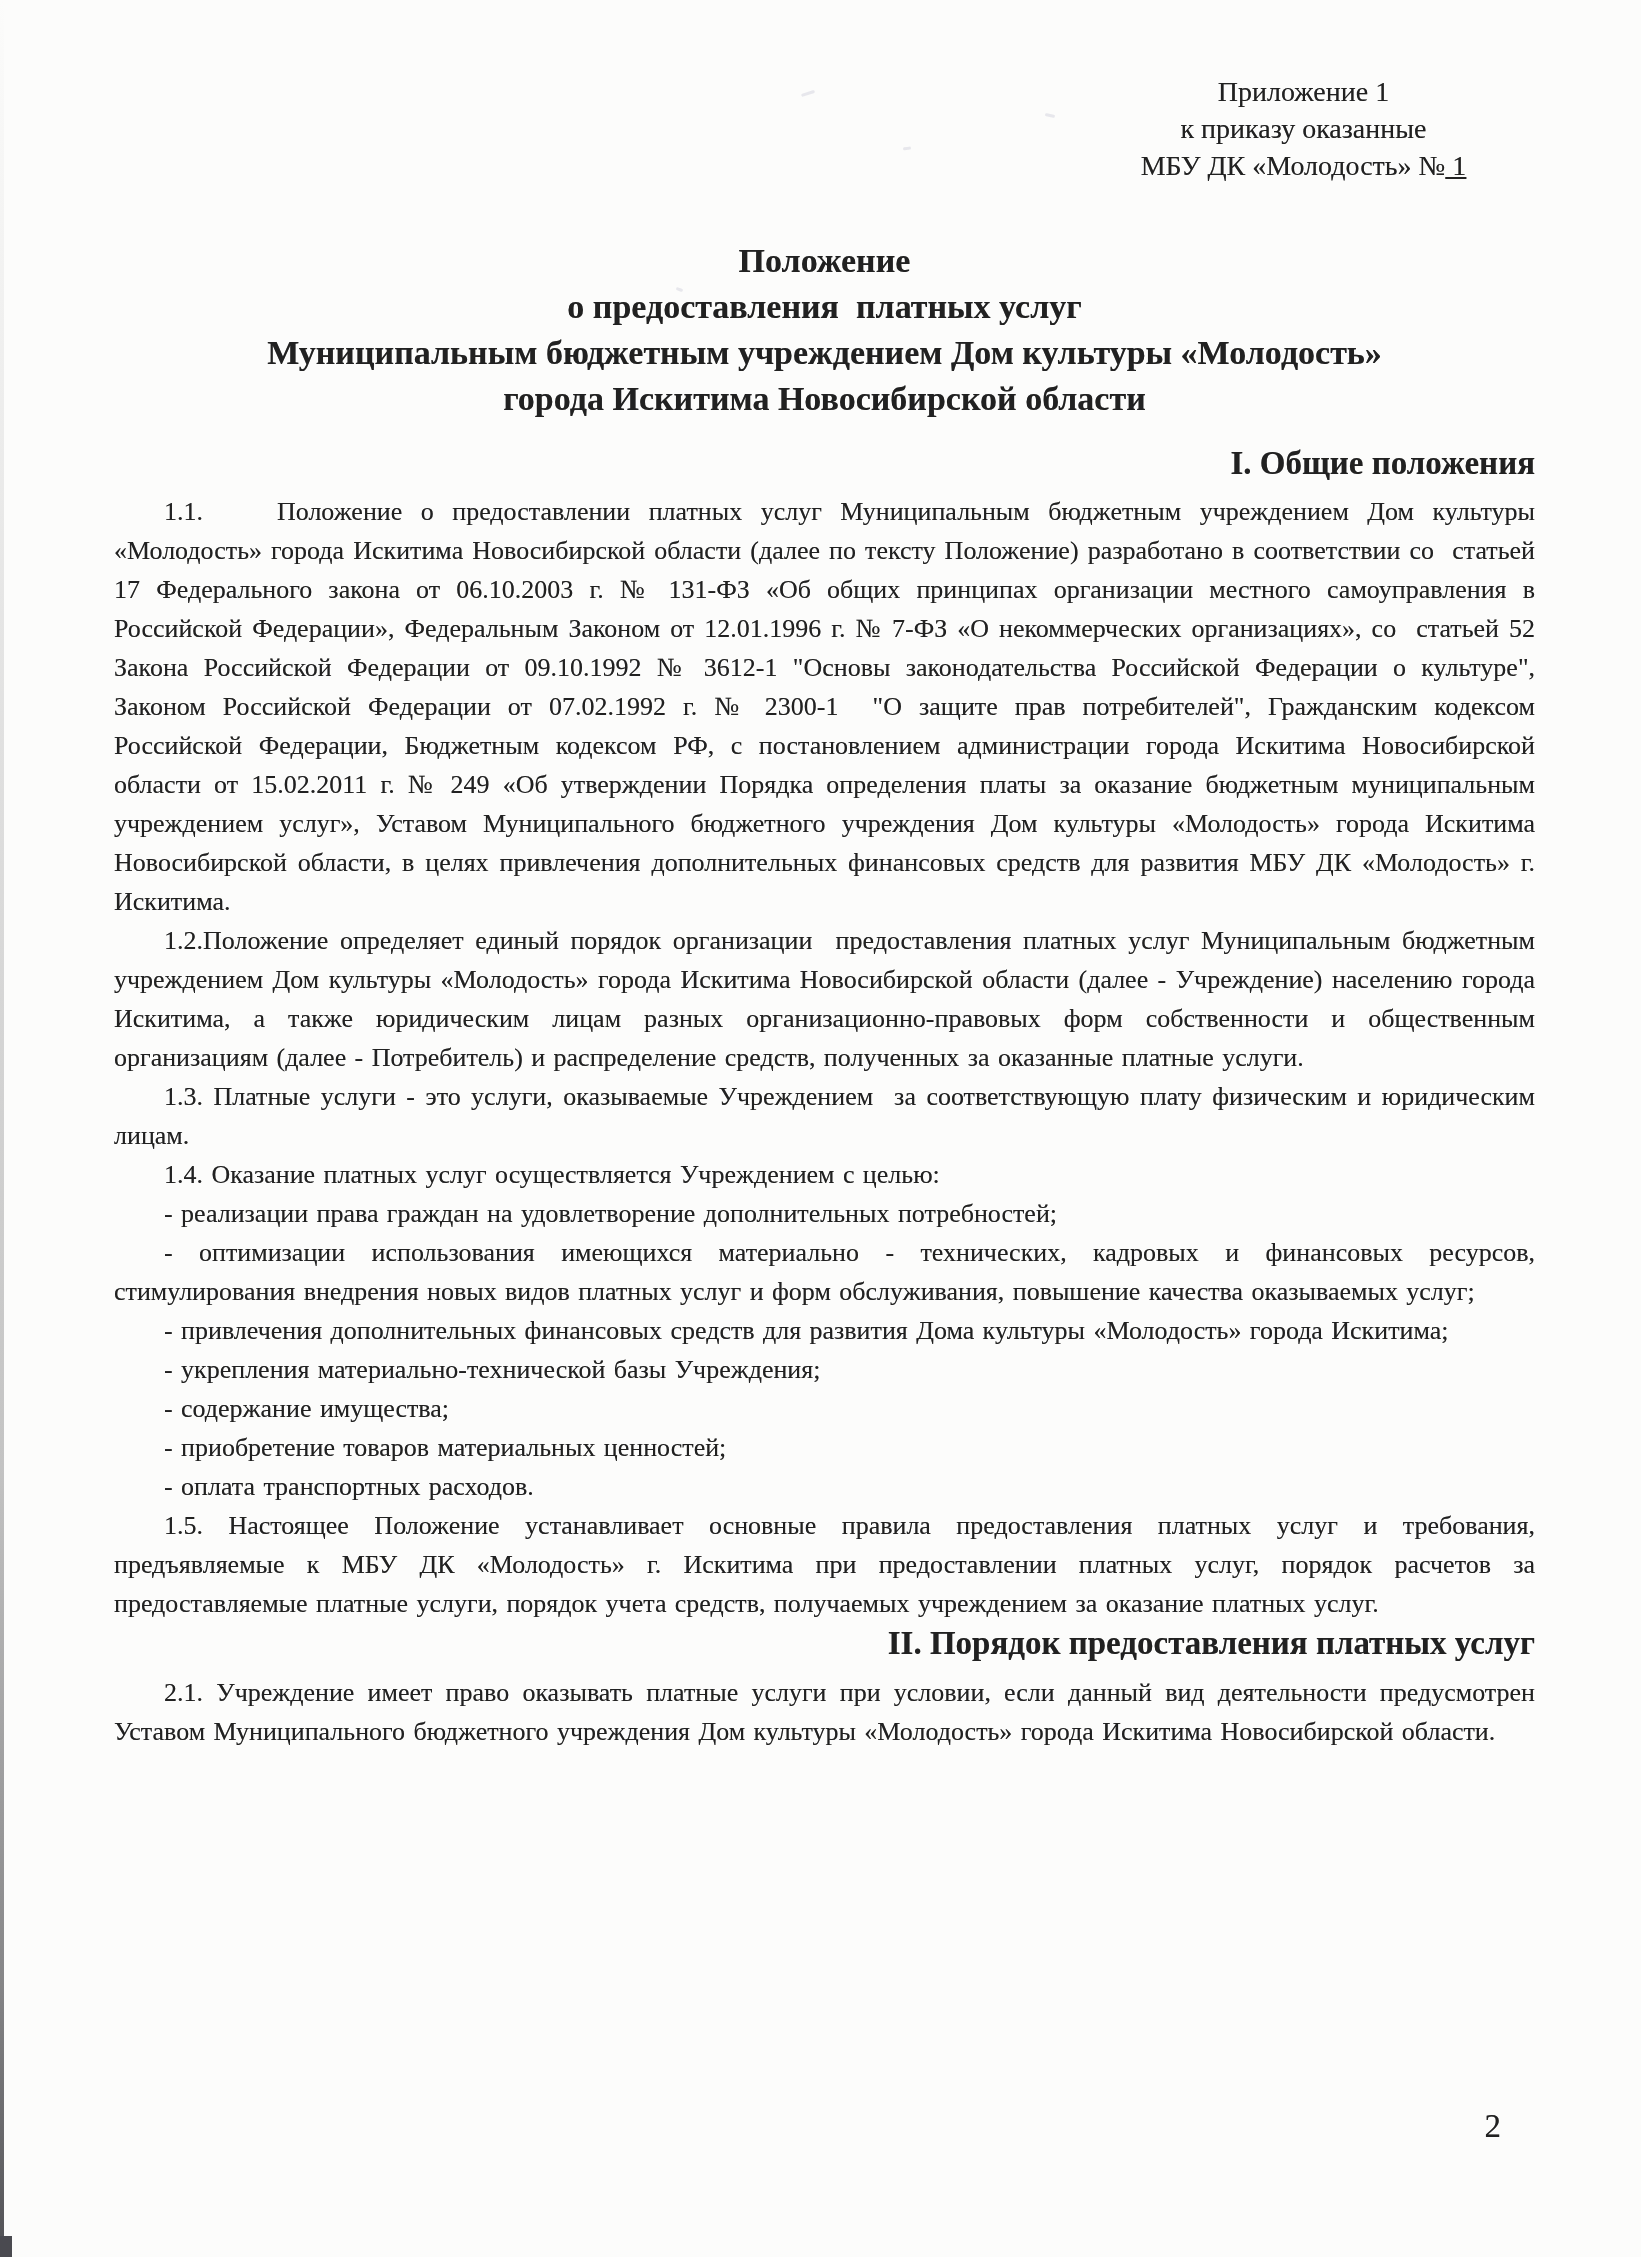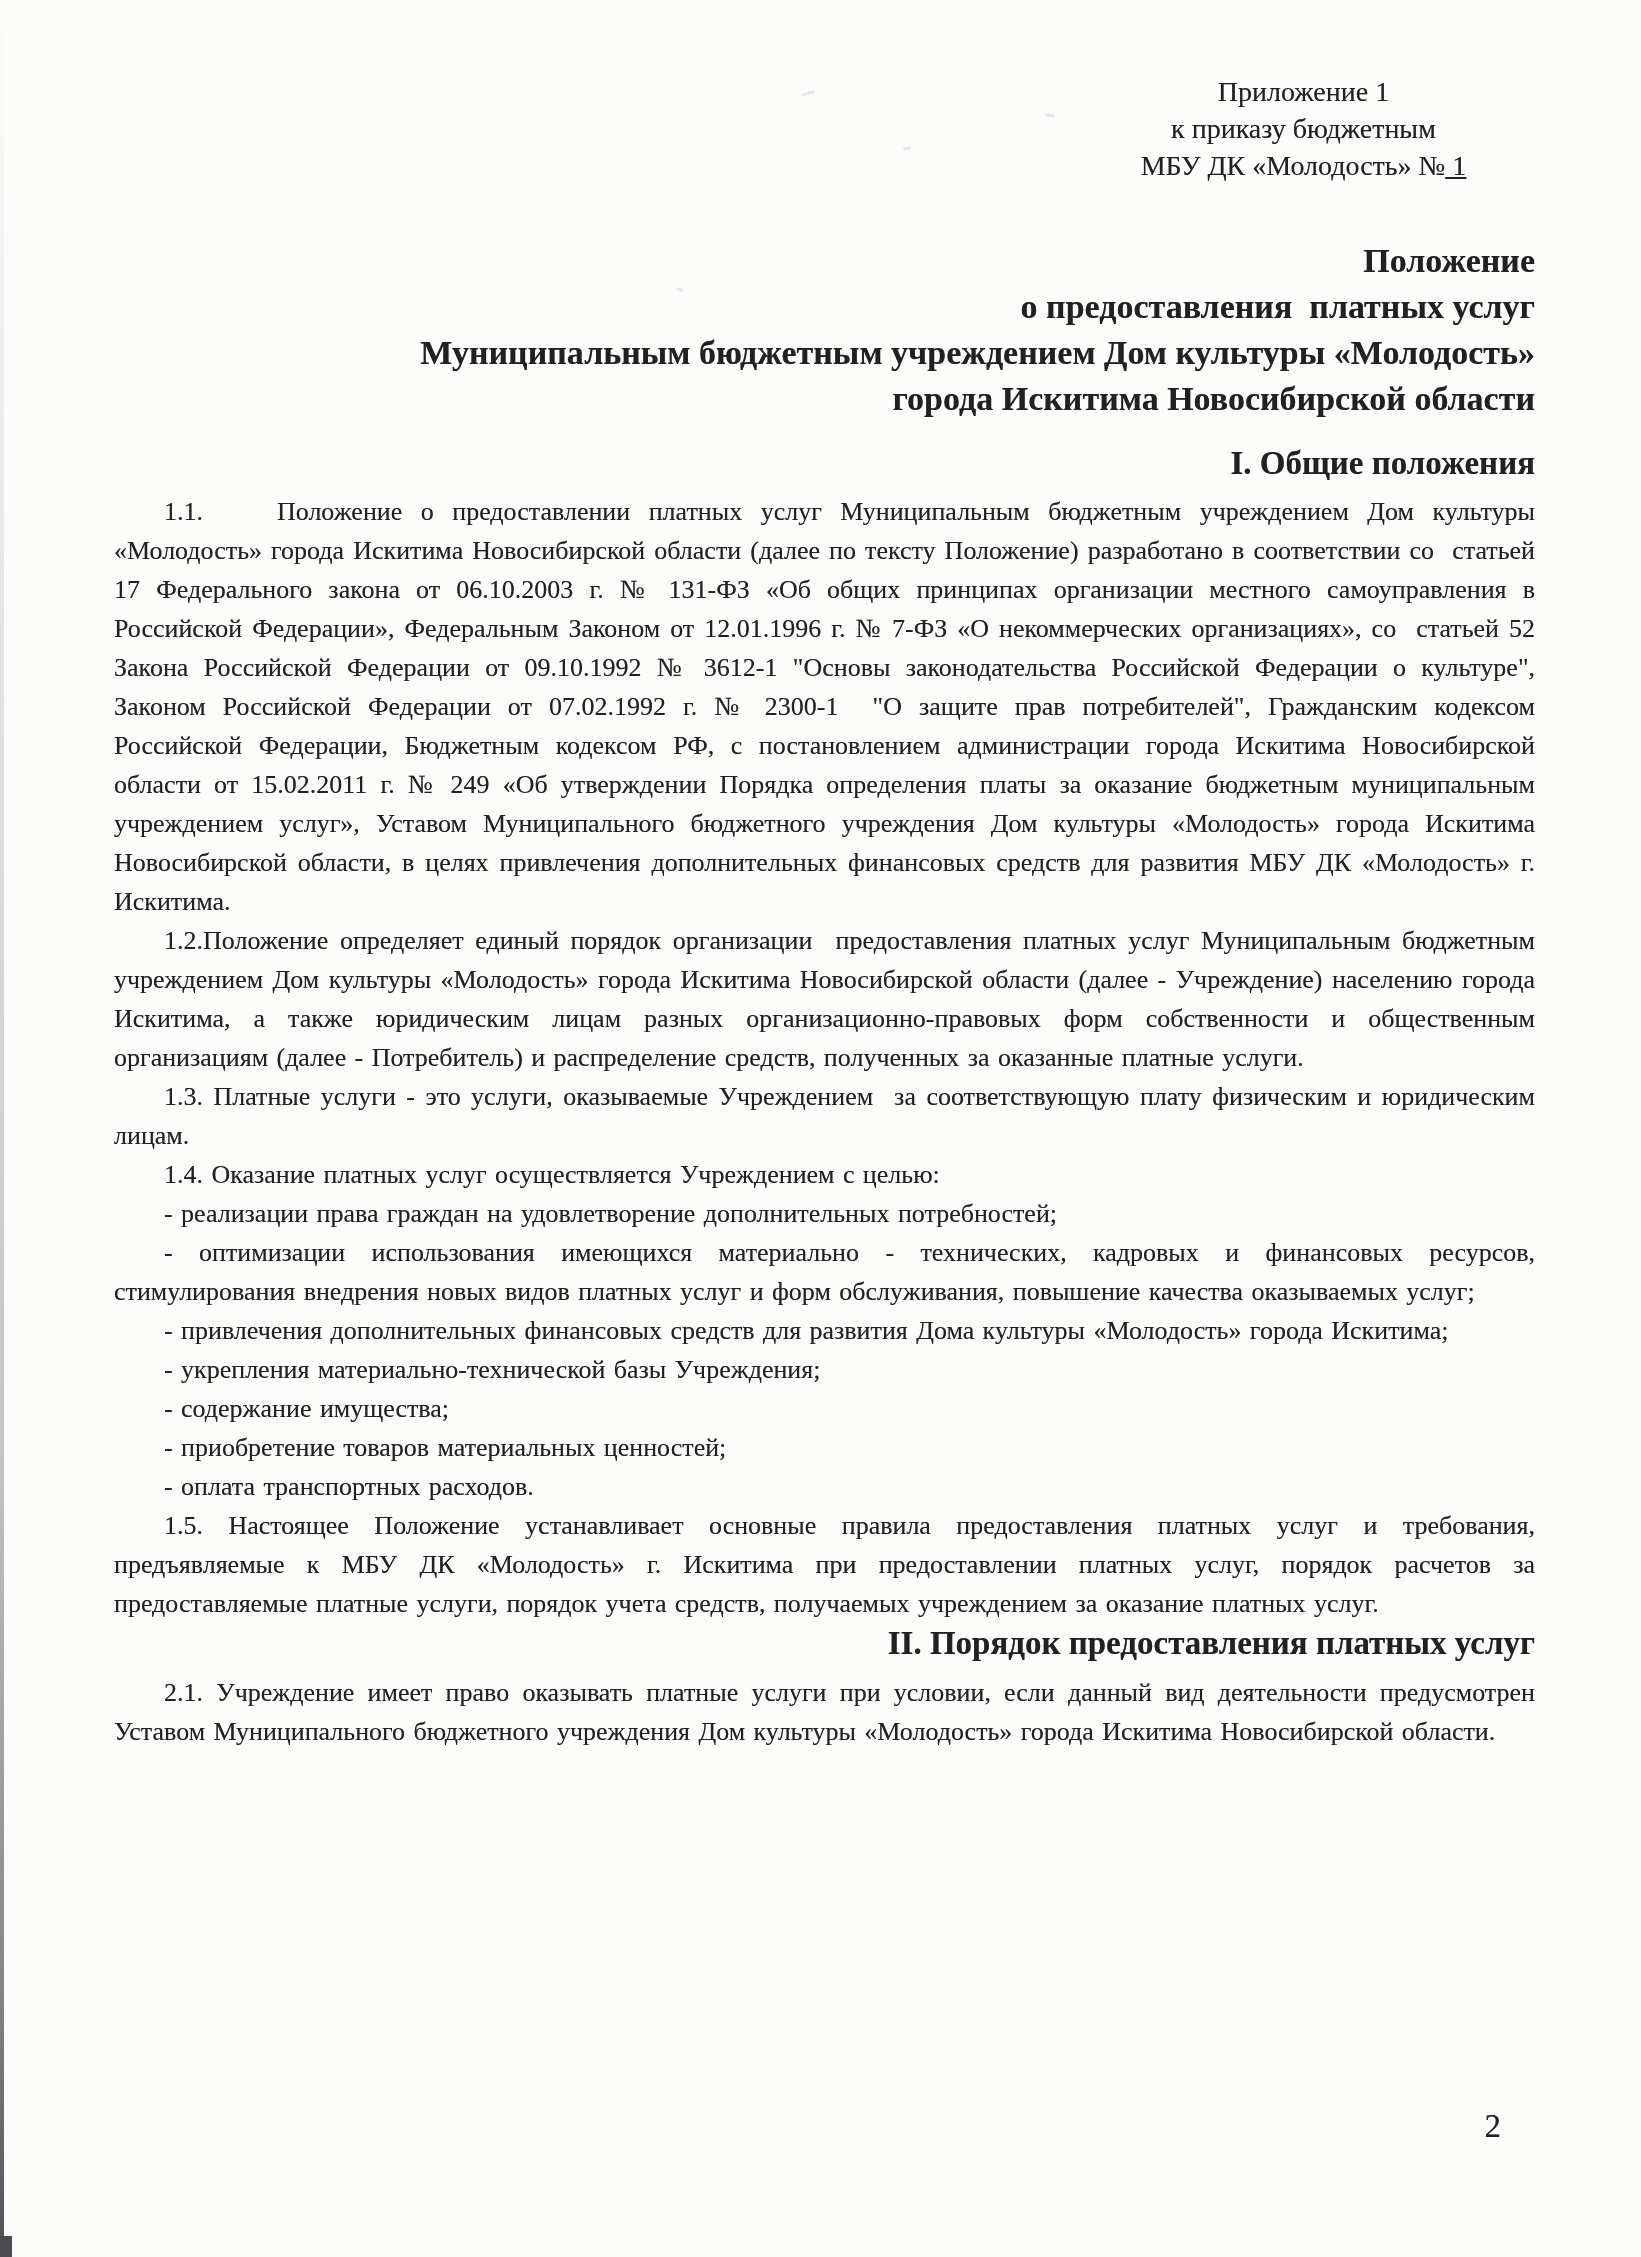--- a/index.html
+++ b/index.html
@@ -31,21 +31,21 @@
     text-align: center;
     font-size: 28px;
     line-height: 37px;
     white-space: nowrap;
   }
   .u { text-decoration: underline; }
   
   .doc-title {
     margin-top: 54px;
     margin-bottom: 21px;
-    text-align: right;
+    text-align: center;
     font-weight: bold;
     font-size: 34px;
     line-height: 46px;
   }
   
   .section-heading {
     text-align: right;
     font-weight: bold;
     font-size: 33px;
     line-height: 41px;
@@ -111,21 +111,21 @@
 
   <div class="speck s1"></div>
   <div class="speck s2"></div>
   <div class="speck s3"></div>
   <div class="speck s4"></div>
 
   <div class="content">
 
     <div class="header-note">
       <div>Приложение 1</div>
-      <div>к приказу бюджетным</div>
+      <div>к приказу оказанные</div>
       <div><span>МБУ ДК «Молодость» №</span><span class="u">&nbsp;1</span></div>
     </div>
 
     <div class="doc-title">
       <div>Положение</div>
       <div>о предоставления&nbsp; платных услуг</div>
       <div>Муниципальным бюджетным учреждением Дом культуры «Молодость»</div>
       <div>города Искитима Новосибирской области</div>
     </div>
 

